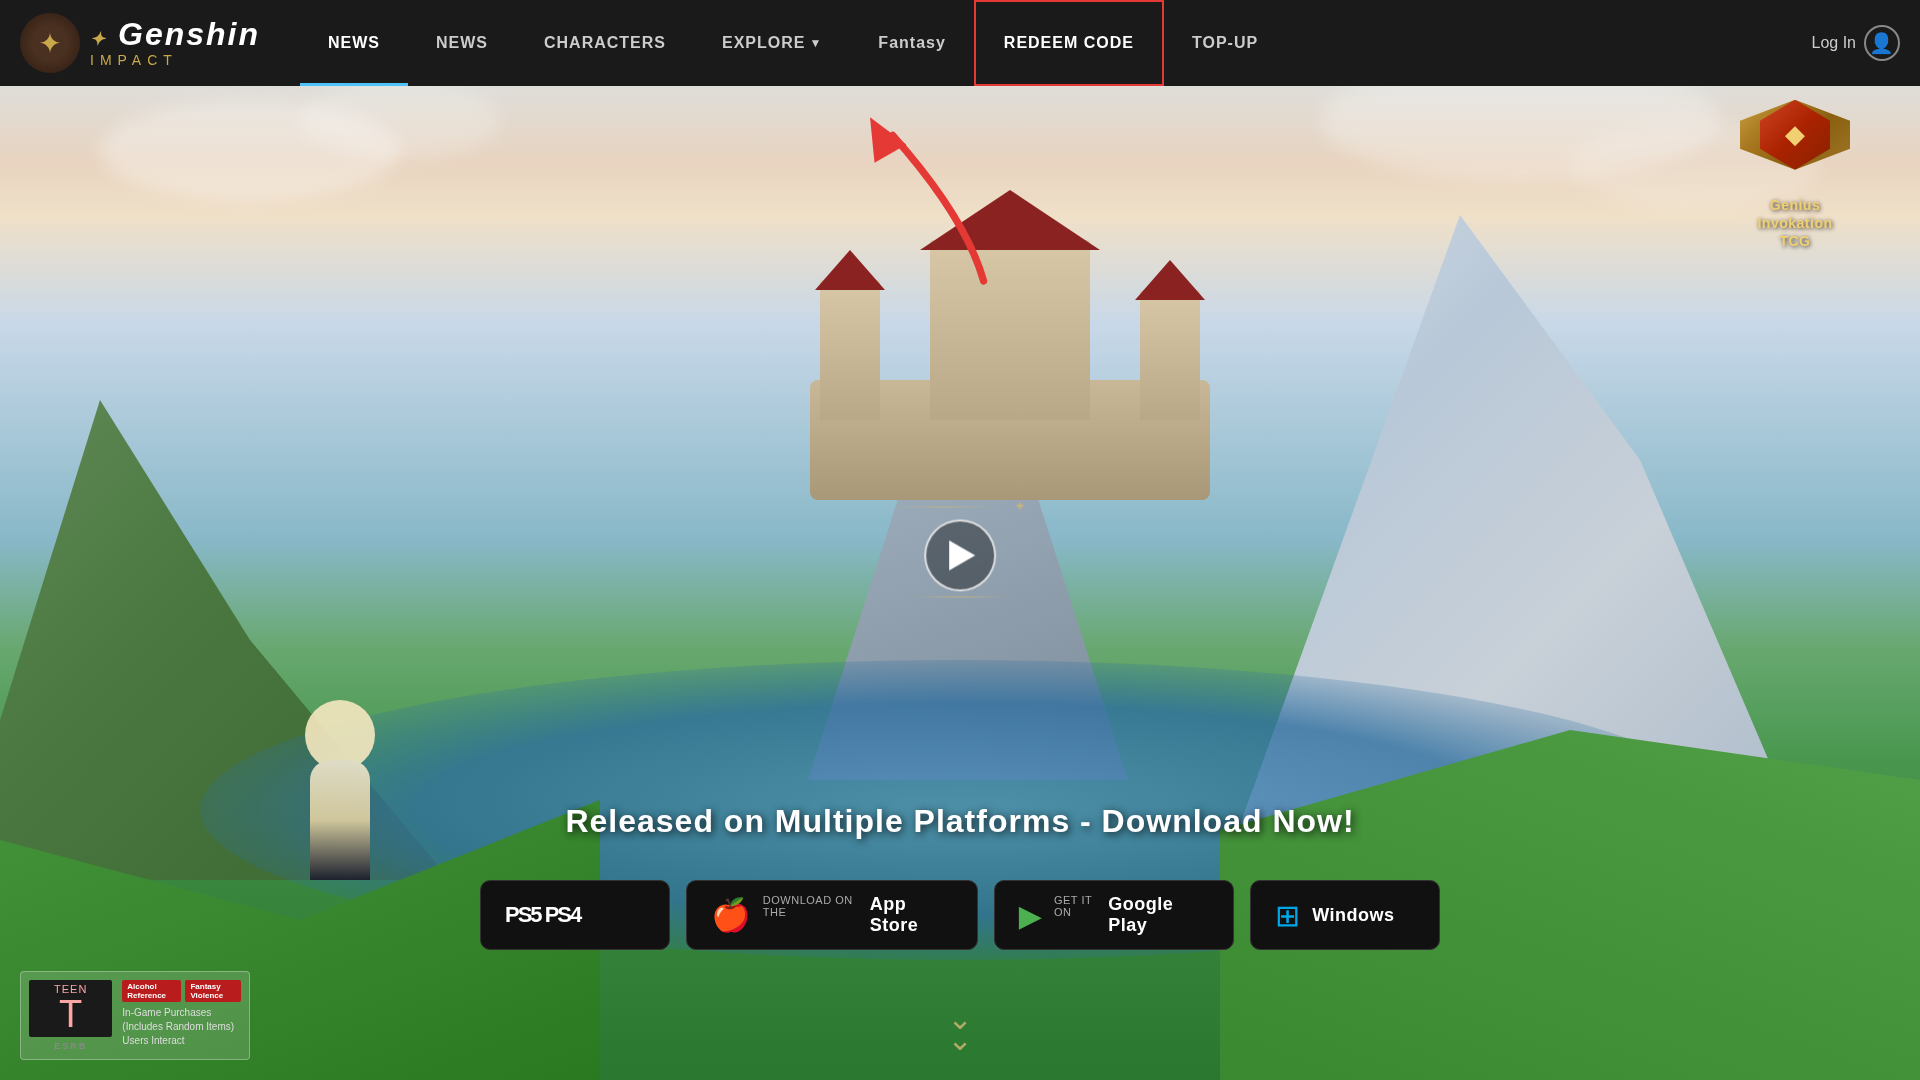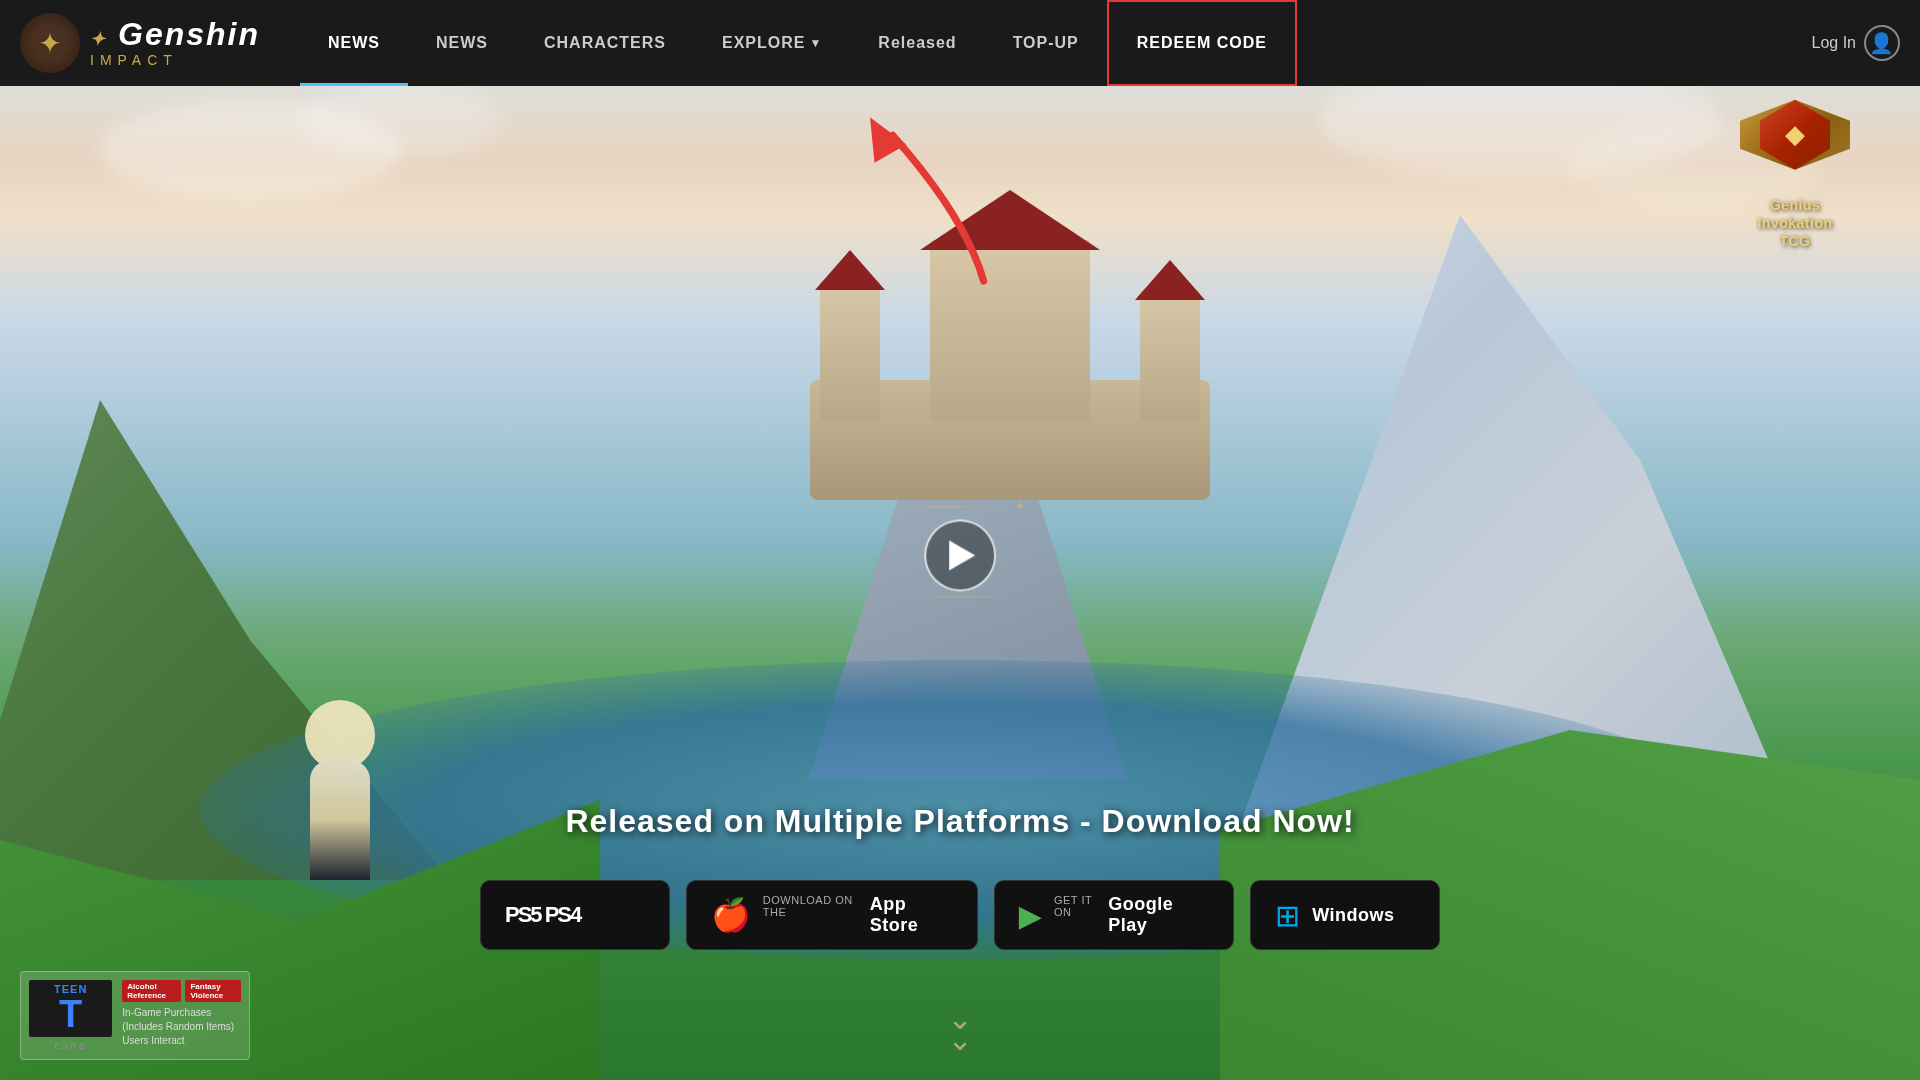--- a/index.html
+++ b/index.html
@@ -442,23 +442,23 @@
       bottom: 20px; left: 20px;
       background: rgba(255,255,255,0.15);
       border: 1px solid rgba(255,255,255,0.3);
       border-radius: 4px;
       padding: 8px;
       display: flex; gap: 10px; align-items: flex-start;
       width: 230px;
     }
     .esrb-rating {
       background: #1a1a1a;
-      color: #3b82f6;
+      color: #fca5a5;
       font-size: 28px;
-      font-weight: bold;
+      font-weight: normal;
       padding: 4px 25px;
       border-radius: 2px;
       line-height: 1;
       min-width: 45px;
       text-align: center;
     }
     .esrb-info {
       flex: 1;
     }
     .esrb-badges {
@@ -607,23 +607,23 @@
   <nav class="nav-links">
     <a class="nav-item active">NEWS</a>
     <a class="nav-item">NEWS</a>
     <a class="nav-item">CHARACTERS</a>
     <a class="nav-item">
       <span class="nav-explore">
         <span>EXPLORE</span>
         <span style="font-size:12px;">▼</span>
       </span>
     </a>
-    <a class="nav-item">Released</a>
+    <a class="nav-item">Fantasy</a>
+    <a class="nav-item redeem">REDEEM CODE</a>
     <a class="nav-item">TOP-UP</a>
-    <a class="nav-item redeem">REDEEM CODE</a>
   </nav>
 
   <div class="nav-right">
     <div class="login-btn">
       <span>Log In</span>
       <div class="user-icon">
         <span>👤</span>
       </div>
     </div>
   </div>

